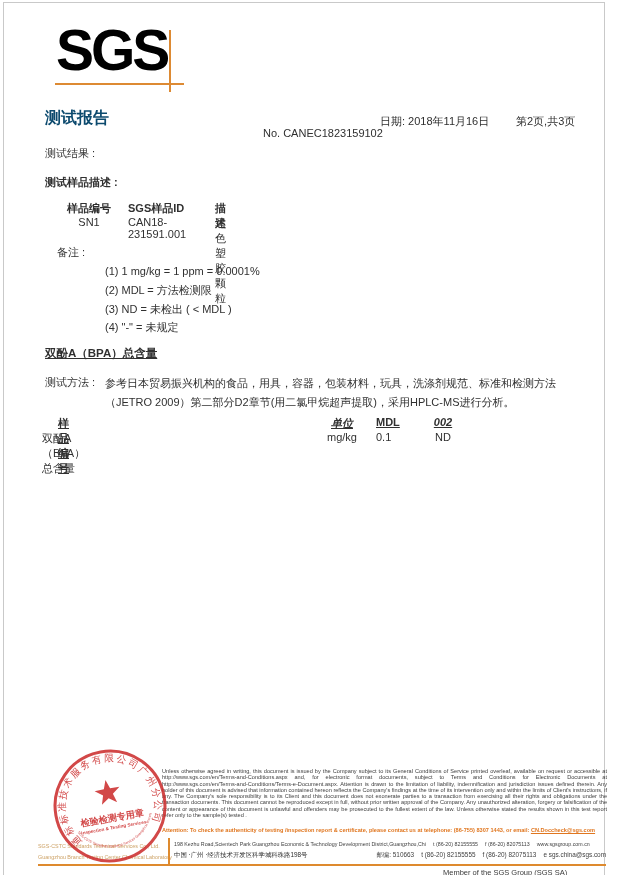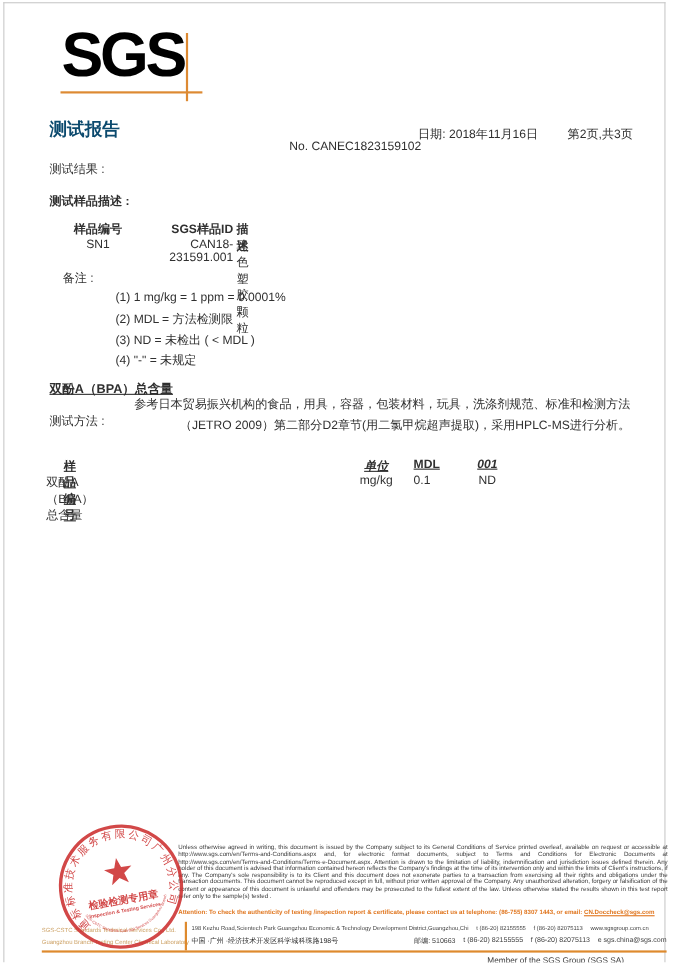--- a/index.html
+++ b/index.html
@@ -22,31 +22,31 @@
   #report-title { left:45px; top:108px; font-size:16px; font-weight:700; color:#0c4a6e; }
   #report-no { left:222px; top:127px; font-size:11px; color:#2f2f2f;margin-left:41px; }
   #report-date { left:380px; top:114px; font-size:11px; color:#2f2f2f; }
   #report-page { left:516px; top:114px; font-size:11px; color:#2f2f2f; }
 
   .body-txt { font-size:11px; color:#303030; }
   #result-label { left:45px; top:146px; }
   #sample-desc-heading { left:45px; top:175px; font-weight:700; }
 
   .st-c1 { position:absolute; left:58px; width:62px; text-align:center; }
-  .st-c2 { position:absolute; left:128px; width:84px; text-align:right; }
+  .st-c2 { position:absolute; left:128px; width:84px; text-align:left; }
   .st-c3 { position:absolute; left:215px;text-align:center; }
   #sample-head { top:201px; font-weight:700; }
   #sample-row { top:216px; }
 
   #notes-label { left:45px; top:245px;margin-left:12px; }
   .note-line { left:105px; }
 
   #bpa-heading { left:45px; top:346px; font-weight:700; text-decoration:underline; font-size:11.5px; }
   #method-label { left:45px; top:375px; }
-  #method-text { left:105px; top:359px; width:468px; line-height:19px;text-align:right; }
+  #method-text { left:105px; top:374px; width:468px; line-height:19px; }
 
   .tt-item { position:absolute; left:58px; }
   .tt-c2 { position:absolute; left:325px; width:34px; text-align:center; }
   .tt-c3 { position:absolute; left:376px; width:34px; }
   .tt-c4 { position:absolute; left:426px; width:34px; text-align:center; }
   #tt-head { top:416px; font-weight:700; }
   #tt-head .u { text-decoration:underline; }
   #tt-head .it { font-style:italic; }
   #tt-row { top:431px; }
   #tt-row .tt-item { left:42px; }
@@ -105,21 +105,21 @@
 <div class="abs body-txt note-line" style="top:320px">(4) "-" = 未规定</div>
 
 <div class="abs body-txt" id="bpa-heading">双酚A（BPA）总含量</div>
 <div class="abs body-txt" id="method-label">测试方法 :</div>
 <div class="abs body-txt" id="method-text">参考日本贸易振兴机构的食品，用具，容器，包装材料，玩具，洗涤剂规范、标准和检测方法（JETRO 2009）第二部分D2章节(用二氯甲烷超声提取)，采用HPLC-MS进行分析。</div>
 
 <div class="abs body-txt" id="tt-head">
   <span class="tt-item u">样品编号</span>
   <span class="tt-c2 u it">单位</span>
   <span class="tt-c3 u">MDL</span>
-  <span class="tt-c4 u it">001</span>
+  <span class="tt-c4 u it">002</span>
 </div>
 <div class="abs body-txt" id="tt-row">
   <span class="tt-item">双酚A（BPA）总含量</span>
   <span class="tt-c2">mg/kg</span>
   <span class="tt-c3">0.1</span>
   <span class="tt-c4">ND</span>
 </div>
 
 <div class="abs" id="disclaimer">Unless otherwise agreed in writing, this document is issued by the Company subject to its General Conditions of Service printed overleaf, available on request or accessible at http://www.sgs.com/en/Terms-and-Conditions.aspx and, for electronic format documents, subject to Terms and Conditions for Electronic Documents at http://www.sgs.com/en/Terms-and-Conditions/Terms-e-Document.aspx. Attention is drawn to the limitation of liability, indemnification and jurisdiction issues defined therein. Any holder of this document is advised that information contained hereon reflects the Company's findings at the time of its intervention only and within the limits of Client's instructions, if any. The Company's sole responsibility is to its Client and this document does not exonerate parties to a transaction from exercising all their rights and obligations under the transaction documents. This document cannot be reproduced except in full, without prior written approval of the Company. Any unauthorized alteration, forgery or falsification of the content or appearance of this document is unlawful and offenders may be prosecuted to the fullest extent of the law. Unless otherwise stated the results shown in this test report refer only to the sample(s) tested .</div>
 <div class="abs" id="attention"><span>Attention: To check the authenticity of testing /inspection report &amp; certificate, please contact us at telephone: (86-755) 8307 1443, or email: </span><span class="email">CN.Doccheck@sgs.com</span></div>

